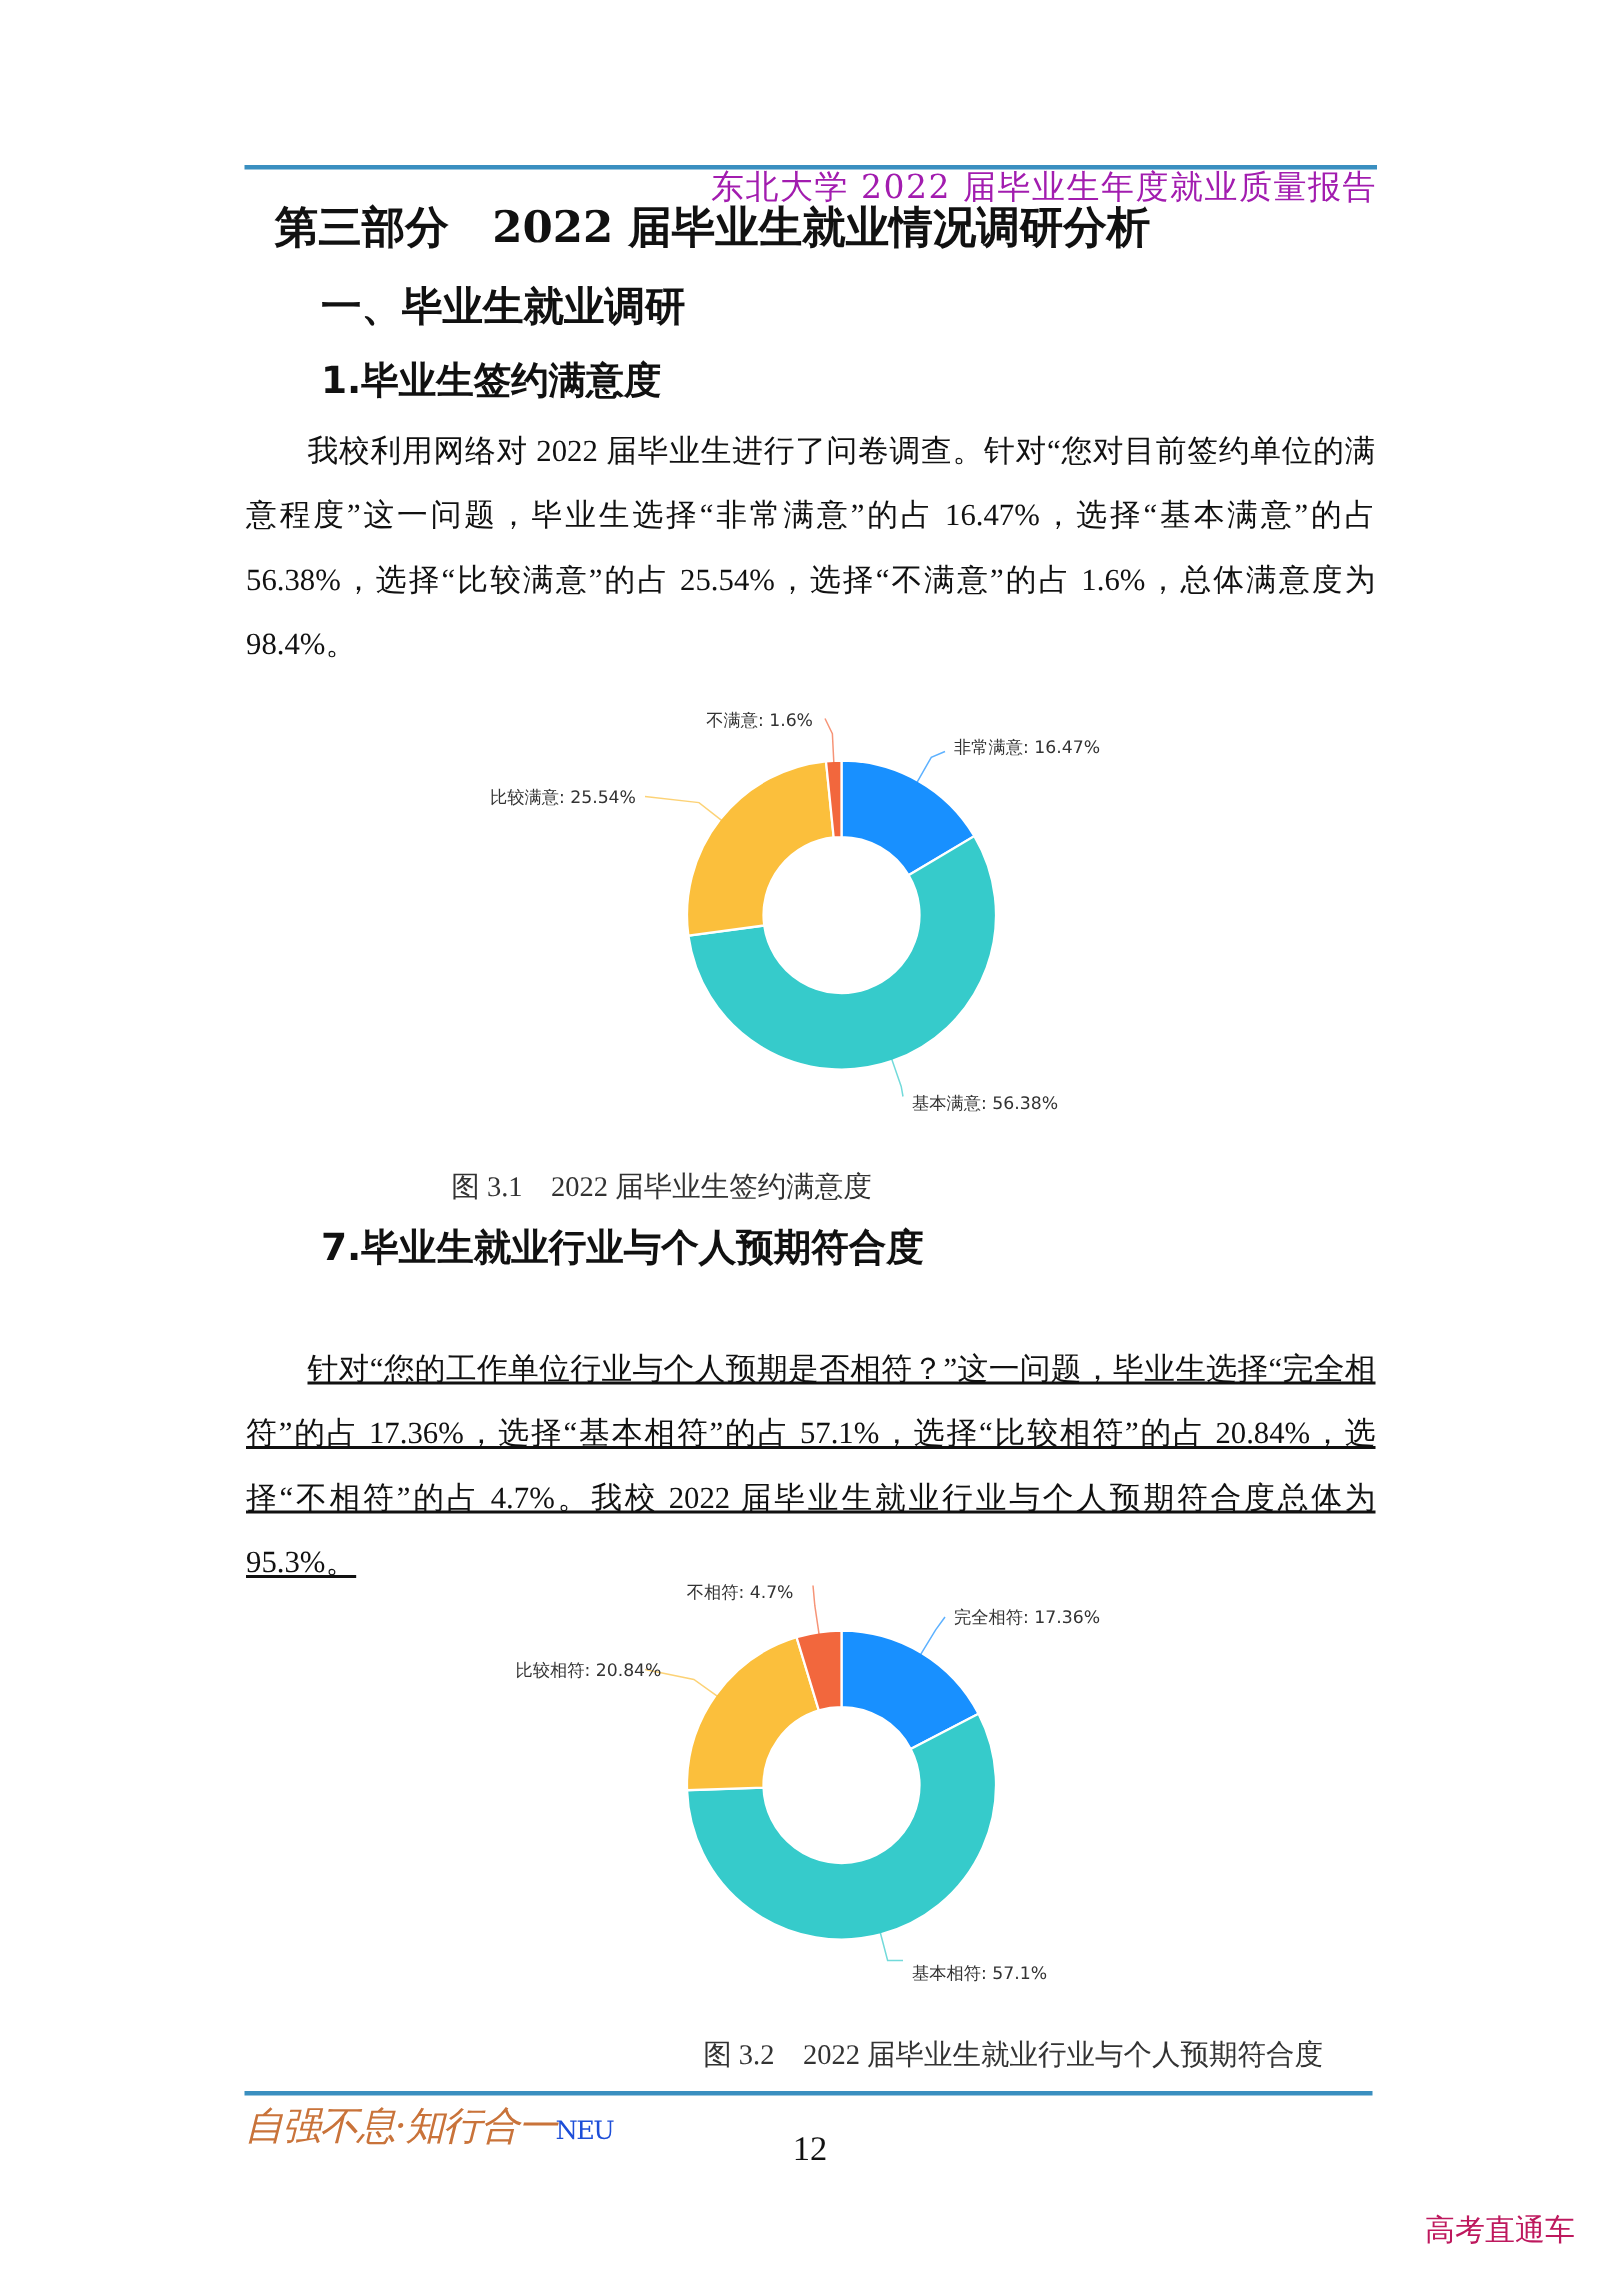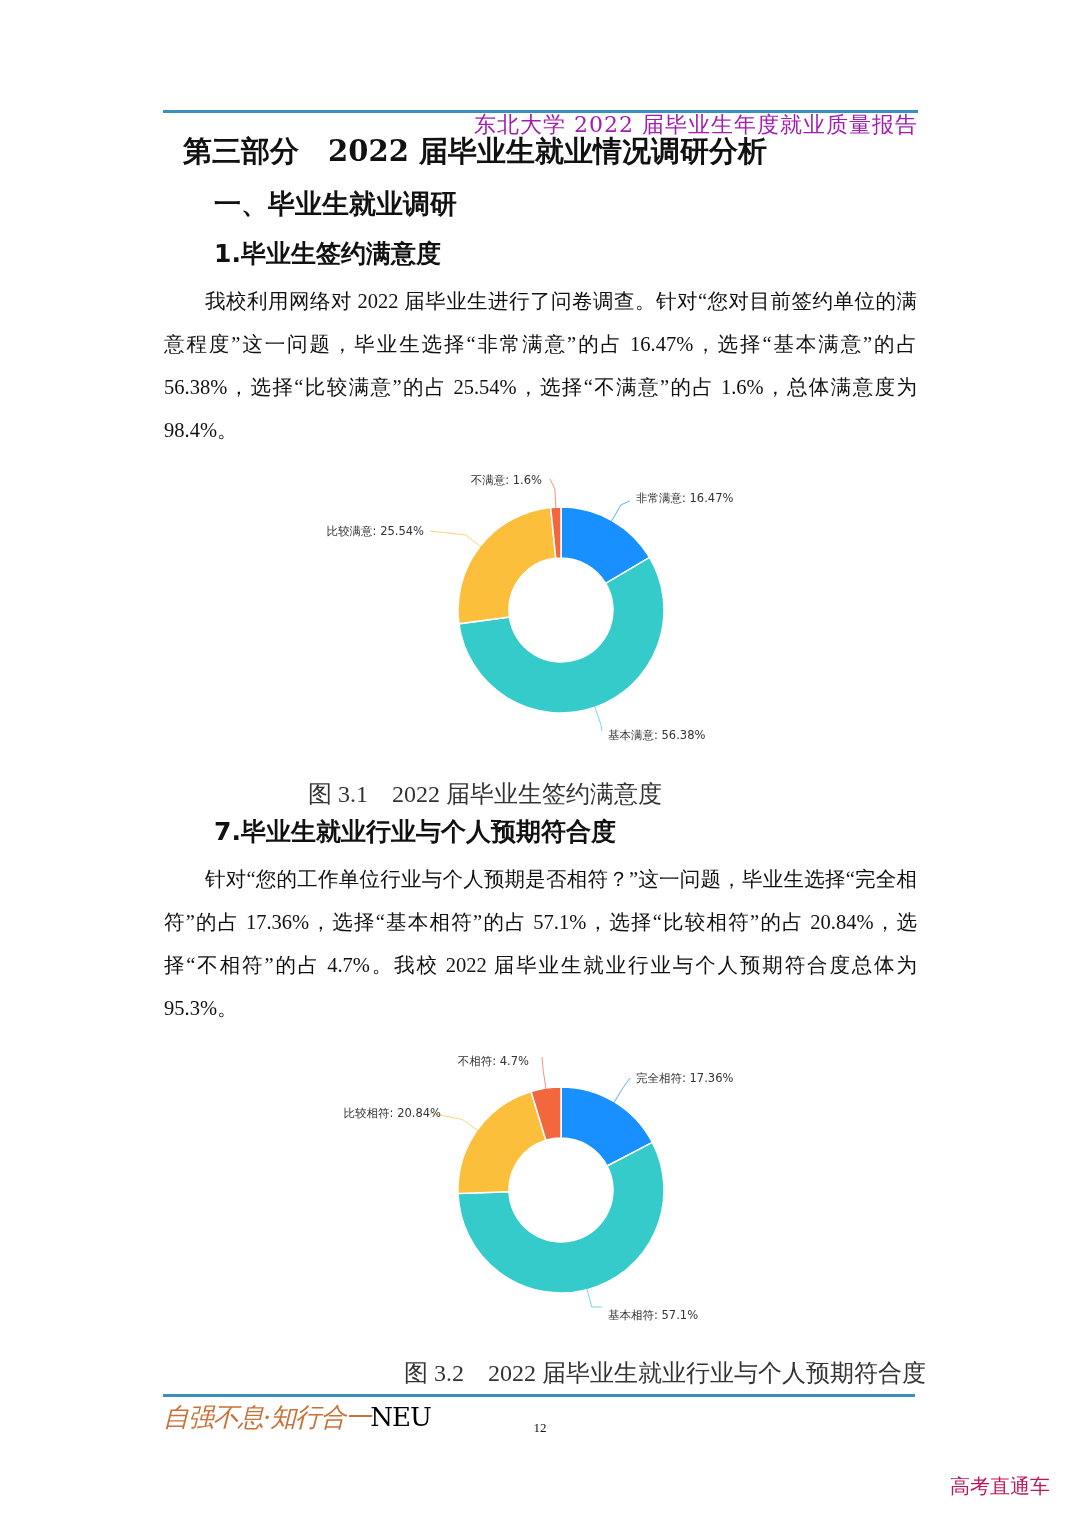--- a/index.html
+++ b/index.html
@@ -8,29 +8,29 @@
   .abs{position:absolute;}
   .hdr-title{right:162px;top:78px;font-size:22px;font-weight:normal;color:#a21caf;letter-spacing:1px;
              font-family:"DejaVu Serif","Liberation Serif",serif;margin-top:32px;}
   .hdr-rule{left:163px;top:110px;width:755px;height:3px;background:#3a8fc0;}
   .part-title{left:0;width:950px;top:132px;text-align:center;font-size:29px;font-weight:bold;
               font-family:"DejaVu Serif","Liberation Serif",serif;}
   .sec-title{left:214px;top:186px;font-size:27px;font-weight:bold;font-family:"DejaVu Sans","Liberation Sans",sans-serif;}
   .sub-title{left:214px;top:237px;font-size:25px;font-weight:bold;font-family:"DejaVu Sans","Liberation Sans",sans-serif;}
   .para{left:164px;width:753px;font-size:20.5px;line-height:43px;text-indent:41px;text-align:justify;
         font-family:"Liberation Serif","DejaVu Serif",serif;}
-  .caption{left:0;width:882px;text-align:center;font-size:24px;color:#333;
-           font-family:"Liberation Serif","DejaVu Serif",serif;padding-left:44px;}
+  .caption{left:0;width:882px;text-align:center;font-size:19px;color:#333;
+           font-family:"Liberation Serif","DejaVu Serif",serif;}
   .chart{left:300px;width:520px;height:300px;}
   .lbl{font-family:"DejaVu Sans","Liberation Sans",sans-serif;font-size:11.5px;fill:#333;}
   .foot-rule{left:163px;top:1394px;width:752px;height:3px;background:#3a8fc0;}
   .motto{left:163px;top:1400px;font-size:26px;color:#c9733a;font-style:italic;
          font-family:"DejaVu Serif","Liberation Serif",serif;letter-spacing:-1px;}
-  .motto .neu{color:#000000;font-style:normal;font-size:26px;}
-  .page-num{left:0;width:1080px;text-align:center;top:1420px;font-size:13px;
+  .motto .neu{color:#1d4ed8;font-style:normal;font-size:17px;}
+  .page-num{left:0;width:1080px;text-align:center;top:1420px;font-size:23px;
             font-family:"Liberation Serif","DejaVu Serif",serif;}
   .watermark{right:30px;top:1473px;font-size:20px;color:#be185d;font-family:"DejaVu Sans","Liberation Sans",sans-serif;}
 </style>
 </head>
 <body>
 
 <div class="abs hdr-title">东北大学 2022 届毕业生年度就业质量报告</div>
 <div class="abs hdr-rule"></div>
 
 <div class="abs part-title">第三部分　2022 届毕业生就业情况调研分析</div>
@@ -51,21 +51,21 @@
       <polyline points="181.696989649823,82.45375671233549 165.99342324384736,70.06836200190686 130,66" fill="none" stroke="#fbbf3c" stroke-width="1" opacity="0.7"></polyline>
       <text x="124" y="70" class="lbl" text-anchor="end">比较满意: 25.54%</text>
       <path d="M250.66171302693954,42.52014918793721 A103,103 0 0 1 261.00000000000017,42 L261.00000000000006,93 A52,52 0 0 0 255.78067065437725,93.26259959002655 Z" fill="#f2673d" stroke="#ffffff" stroke-width="1.5"></path>
       <polyline points="255.92481677304923,44.1275928947223 254.91982999543524,24.152858814469297 250,14" fill="none" stroke="#f2673d" stroke-width="1" opacity="0.7"></polyline>
       <text x="242" y="19" class="lbl" text-anchor="end">不满意: 1.6%</text>
     </svg>
 </div>
 <div class="abs caption" style="top:778px;">图 3.1　2022 届毕业生签约满意度</div>
 
 <div class="abs sub-title" style="top:815px;">7.毕业生就业行业与个人预期符合度</div>
-<div class="abs para" style="top:858px;">针对“您的工作单位行业与个人预期是否相符？”这一问题，毕业生选择“完全相符”的占 17.36%，选择“基本相符”的占 57.1%，选择“比较相符”的占 20.84%，选择“不相符”的占 4.7%。我校 2022 届毕业生就业行业与个人预期符合度总体为 95.3%。</div>
+<div class="abs para" style="top:892px;text-decoration:underline;">针对“您的工作单位行业与个人预期是否相符？”这一问题，毕业生选择“完全相符”的占 17.36%，选择“基本相符”的占 57.1%，选择“比较相符”的占 20.84%，选择“不相符”的占 4.7%。我校 2022 届毕业生就业行业与个人预期符合度总体为 95.3%。</div>
 
 <div class="abs chart" style="top:1045px;">
   <svg width="520" height="300" viewBox="0 0 520 300" id="chart2">
       <path d="M261,42 A103,103 0 0 1 352.3587952728652,97.43351467376736 L307.1228869338737,120.98585206830974 A52,52 0 0 0 261,93 Z" fill="#1890ff" stroke="#ffffff" stroke-width="1.5"></path>
       <polyline points="313.3930849948463,58.65207214574973 323.76795331065745,41.553472570650655 330,33" fill="none" stroke="#1890ff" stroke-width="1" opacity="0.7"></polyline>
       <text x="336" y="37" class="lbl" text-anchor="start">完全相符: 17.36%</text>
       <path d="M352.3587952728652,97.43351467376736 A103,103 0 1 1 158.05928063158336,148.4940371939771 L209.02992808584793,146.76397994259037 A52,52 0 1 0 307.1228869338737,120.98585206830974 Z" fill="#36cbcb" stroke="#ffffff" stroke-width="1.5"></path>
       <polyline points="286.670472138444,242.68329877819122 291.7537339480368,262.0265262590211 302,262" fill="none" stroke="#36cbcb" stroke-width="1" opacity="0.7"></polyline>
       <text x="308" y="274" class="lbl" text-anchor="start">基本相符: 57.1%</text>
       <path d="M158.05928063158336,148.4940371939771 A103,103 0 0 1 231.02327481668794,46.45865868944048 L245.86611932492985,95.25097331894082 A52,52 0 0 0 209.02992808584793,146.76397994259037 Z" fill="#fbbf3c" stroke="#ffffff" stroke-width="1.5"></path>

